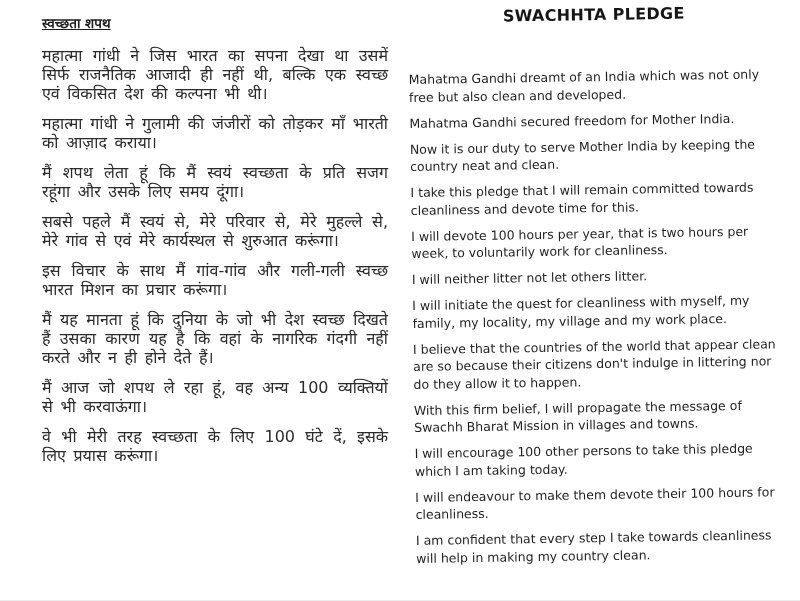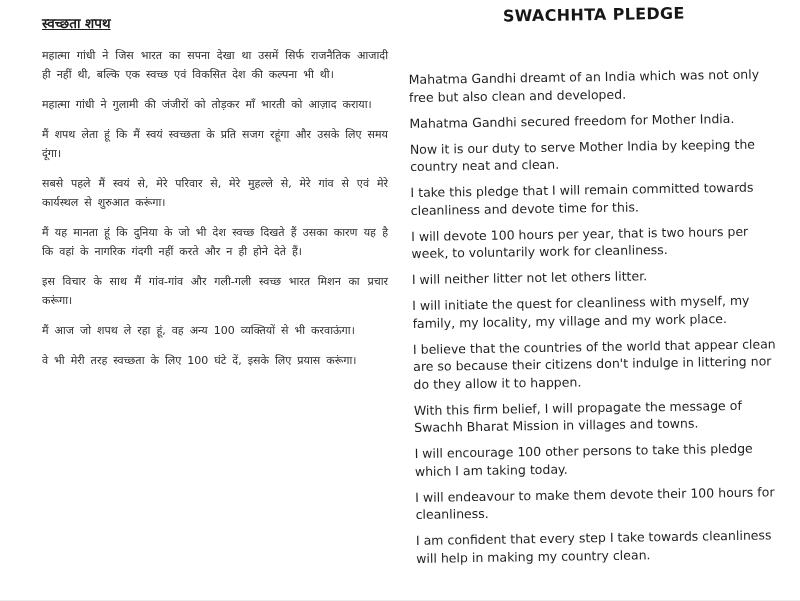--- a/index.html
+++ b/index.html
@@ -25,21 +25,21 @@
   }
   .hindi-title {
     text-align: left;
     font-size: 13.5px;
     font-weight: bold;
     text-decoration: underline;
     margin-bottom: 14px;
     color: #1d1d1d;
   }
   .hindi-body p {
-    font-size: 11px;
+    font-size: 16px;
     line-height: 19px;
     text-align: justify;
     word-spacing: 2.5px;
     margin-bottom: 11px;
     color: #2b2b2b;
   }
   
   .page-right {
     padding: 8px 16px 0 12px;
     color: #1f1f1f;
@@ -69,22 +69,22 @@
 
 <div class="spread">
 
   <div class="page page-left">
     <div class="hindi-title">स्वच्छता शपथ</div>
     <div class="hindi-body">
       <p>महात्मा गांधी ने जिस भारत का सपना देखा था उसमें सिर्फ राजनैतिक आजादी ही नहीं थी, बल्कि एक स्वच्छ एवं विकसित देश की कल्पना भी थी।</p>
       <p>महात्मा गांधी ने गुलामी की जंजीरों को तोड़कर माँ भारती को आज़ाद कराया।</p>
       <p>मैं शपथ लेता हूं कि मैं स्वयं स्वच्छता के प्रति सजग रहूंगा और उसके लिए समय दूंगा।</p>
       <p>सबसे पहले मैं स्वयं से, मेरे परिवार से, मेरे मुहल्ले से, मेरे गांव से एवं मेरे कार्यस्थल से शुरुआत करूंगा।</p>
+      <p>इस विचार के साथ मैं गांव-गांव और गली-गली स्वच्छ भारत मिशन का प्रचार करूंगा।</p>
       <p>मैं यह मानता हूं कि दुनिया के जो भी देश स्वच्छ दिखते हैं उसका कारण यह है कि वहां के नागरिक गंदगी नहीं करते और न ही होने देते हैं।</p>
-      <p>इस विचार के साथ मैं गांव-गांव और गली-गली स्वच्छ भारत मिशन का प्रचार करूंगा।</p>
       <p>मैं आज जो शपथ ले रहा हूं, वह अन्य 100 व्यक्तियों से भी करवाऊंगा।</p>
       <p>वे भी मेरी तरह स्वच्छता के लिए 100 घंटे दें, इसके लिए प्रयास करूंगा।</p>
 
     </div>
 
   </div>
 
   <div class="page page-right">
     <div class="english-rotate">
       <div class="english-title">SWACHHTA PLEDGE</div>

